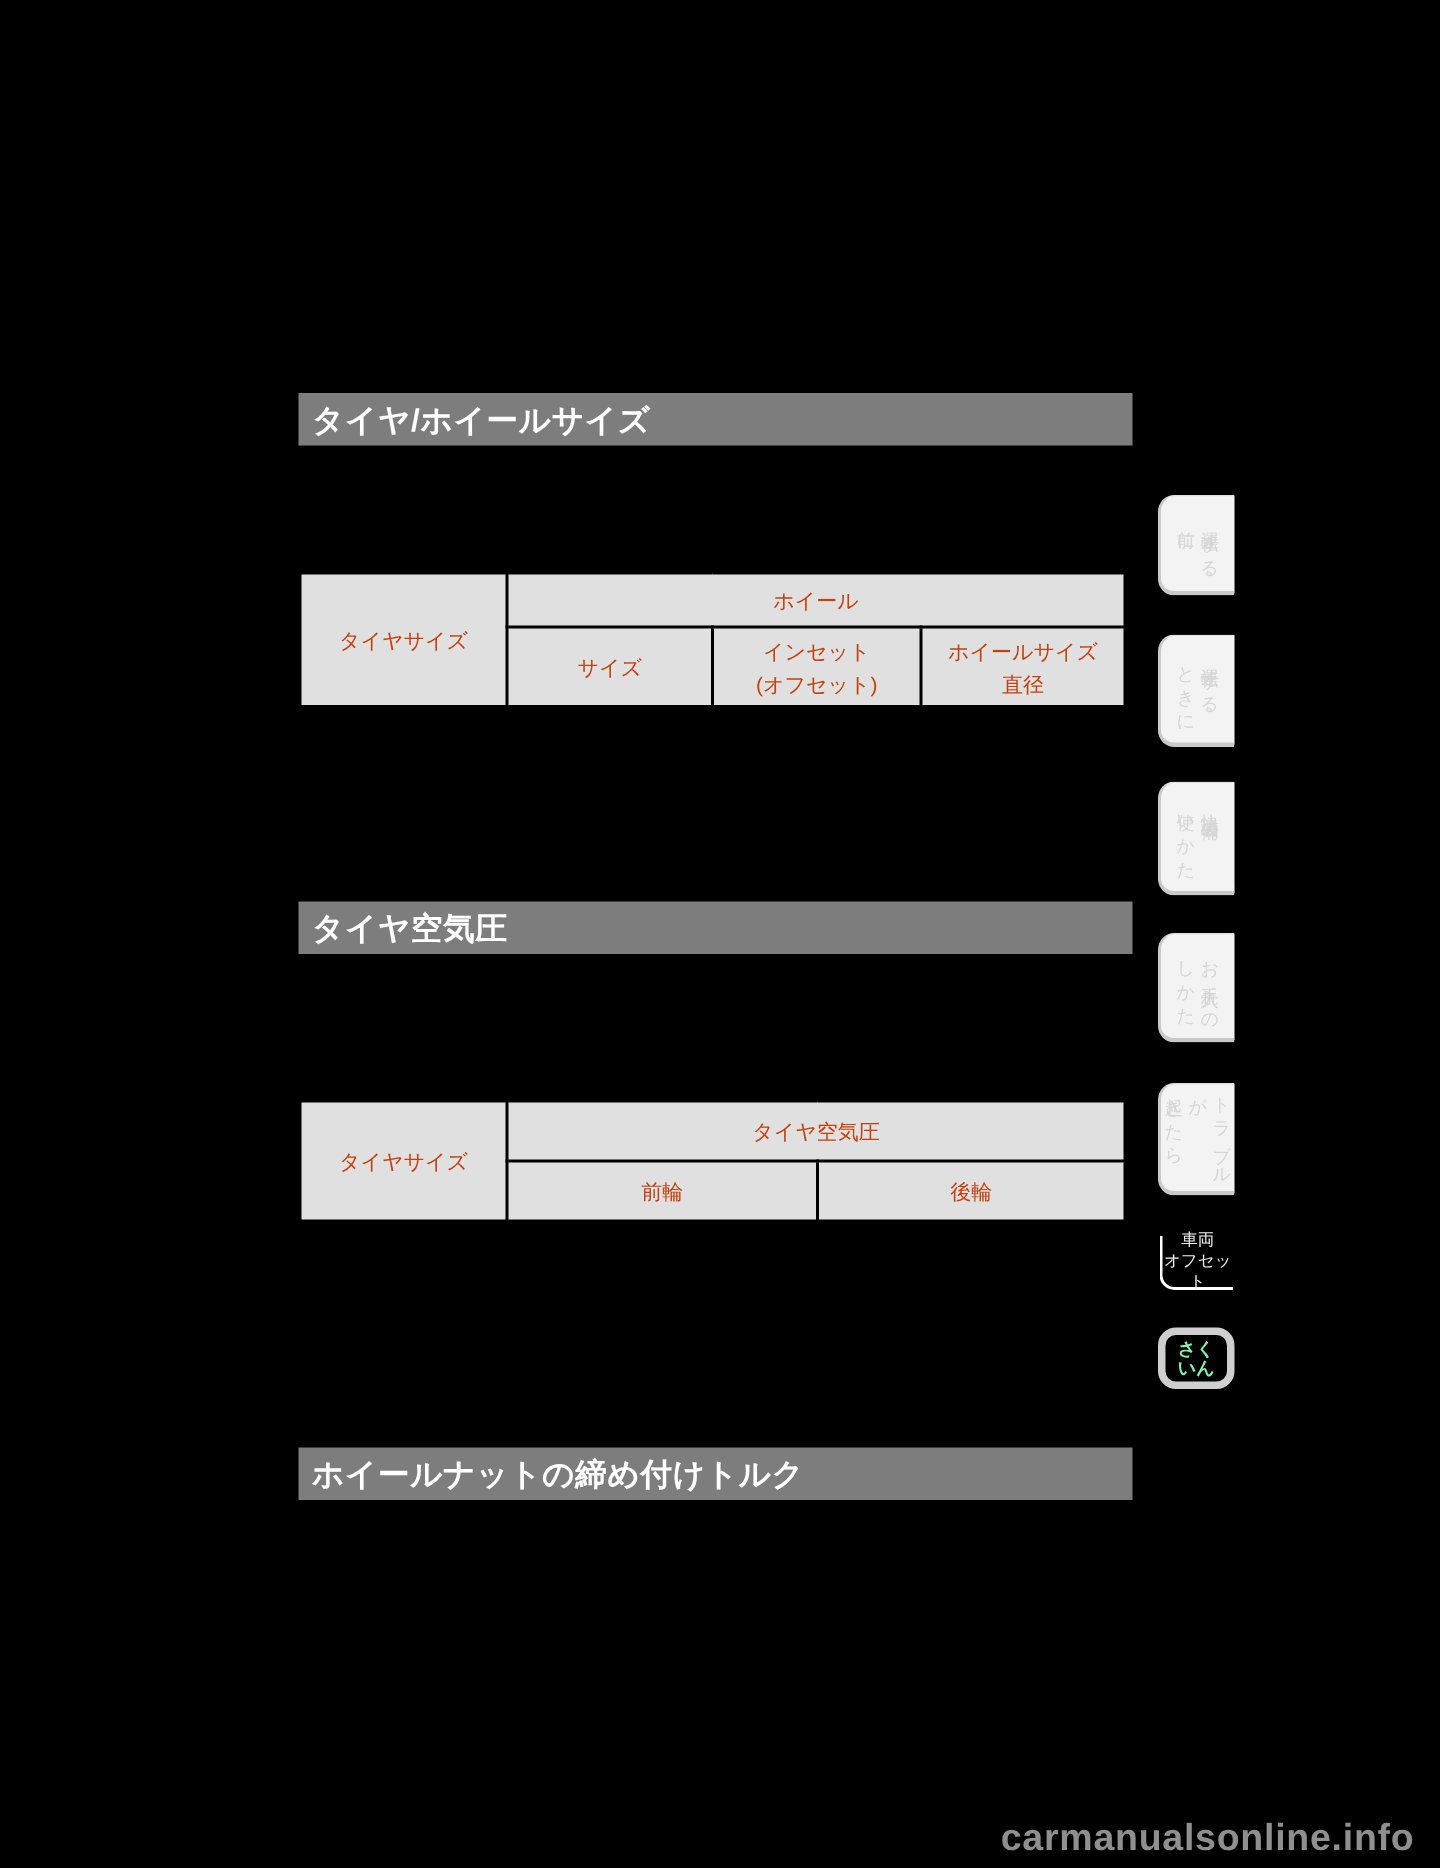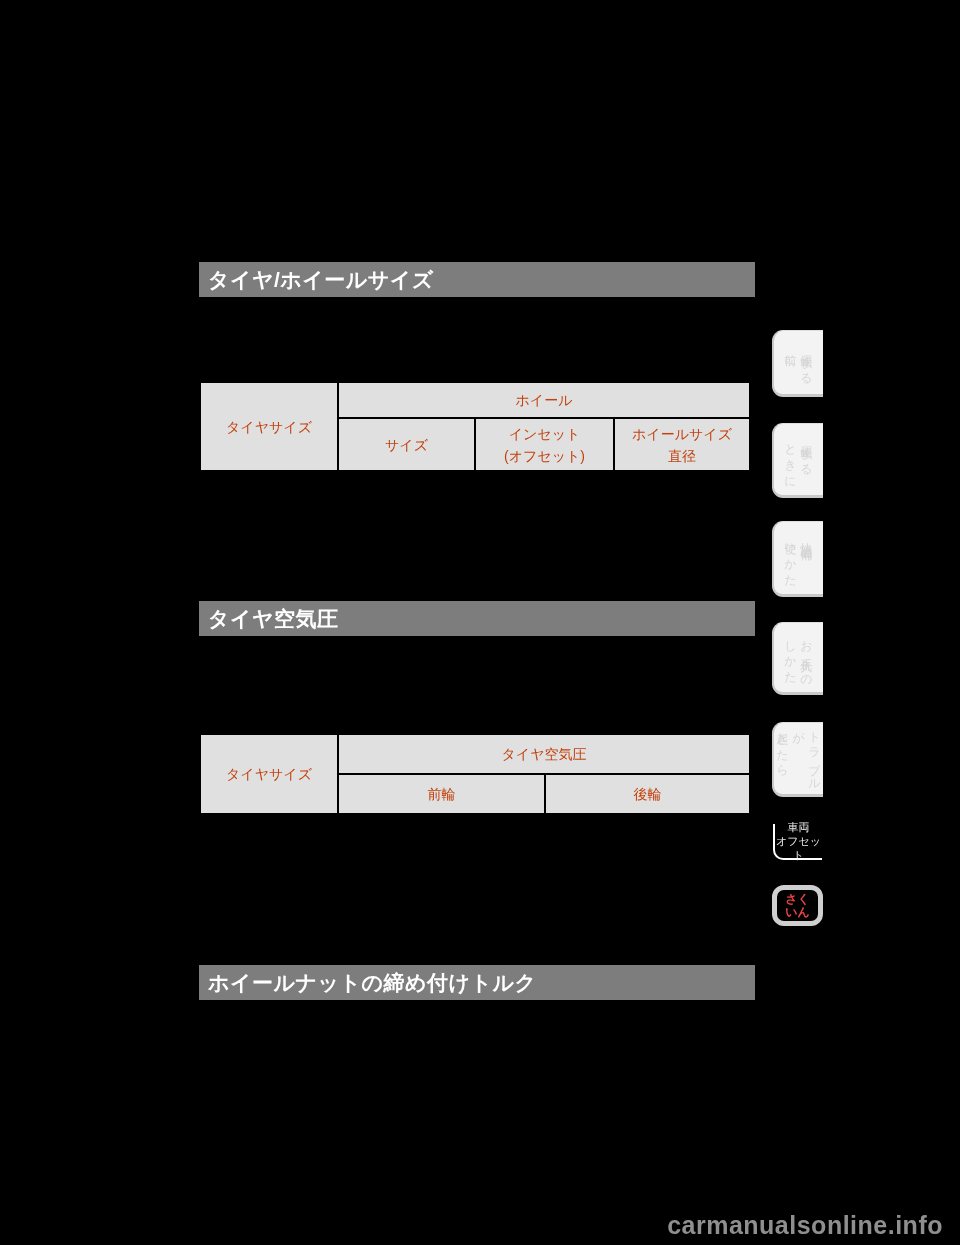--- a/index.html
+++ b/index.html
@@ -113,21 +113,21 @@
     display: flex;
     align-items: center;
     justify-content: center;
   }
   .tab-index .hlabel {
     white-space: pre-line;
     text-align: center;
     font-weight: bold;
     font-size: 12px;
     line-height: 13px;
-    color: #ef4444;
+    color: #86efac;
   }
 
   .watermark {
     position: absolute;
     right: 17px;
     top: 1211px;
     font-size: 25px;
     font-weight: bold;
     letter-spacing: 0.5px;
     color: #8f8f8f;

